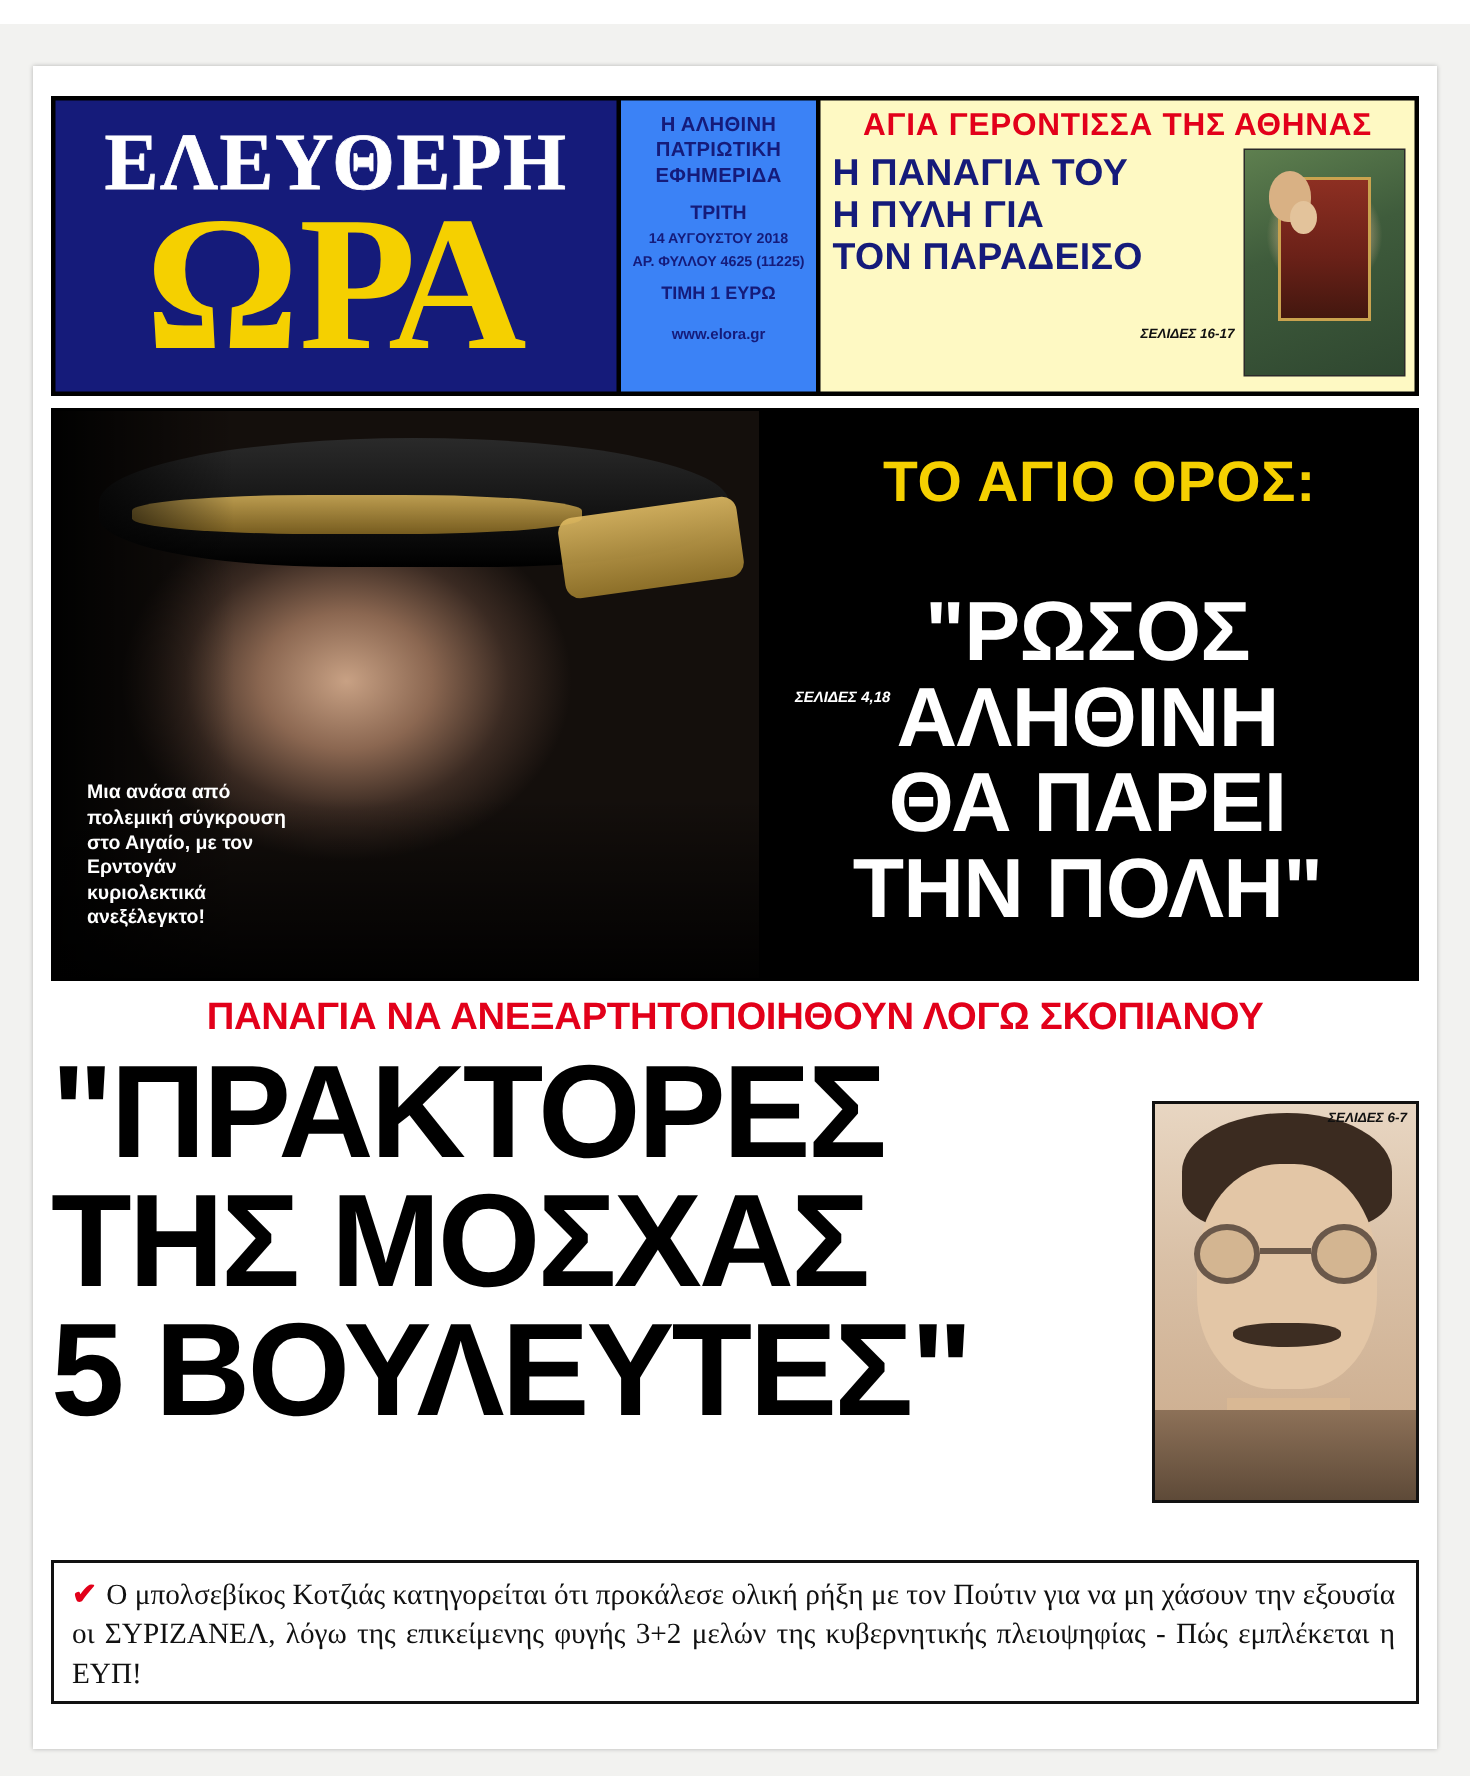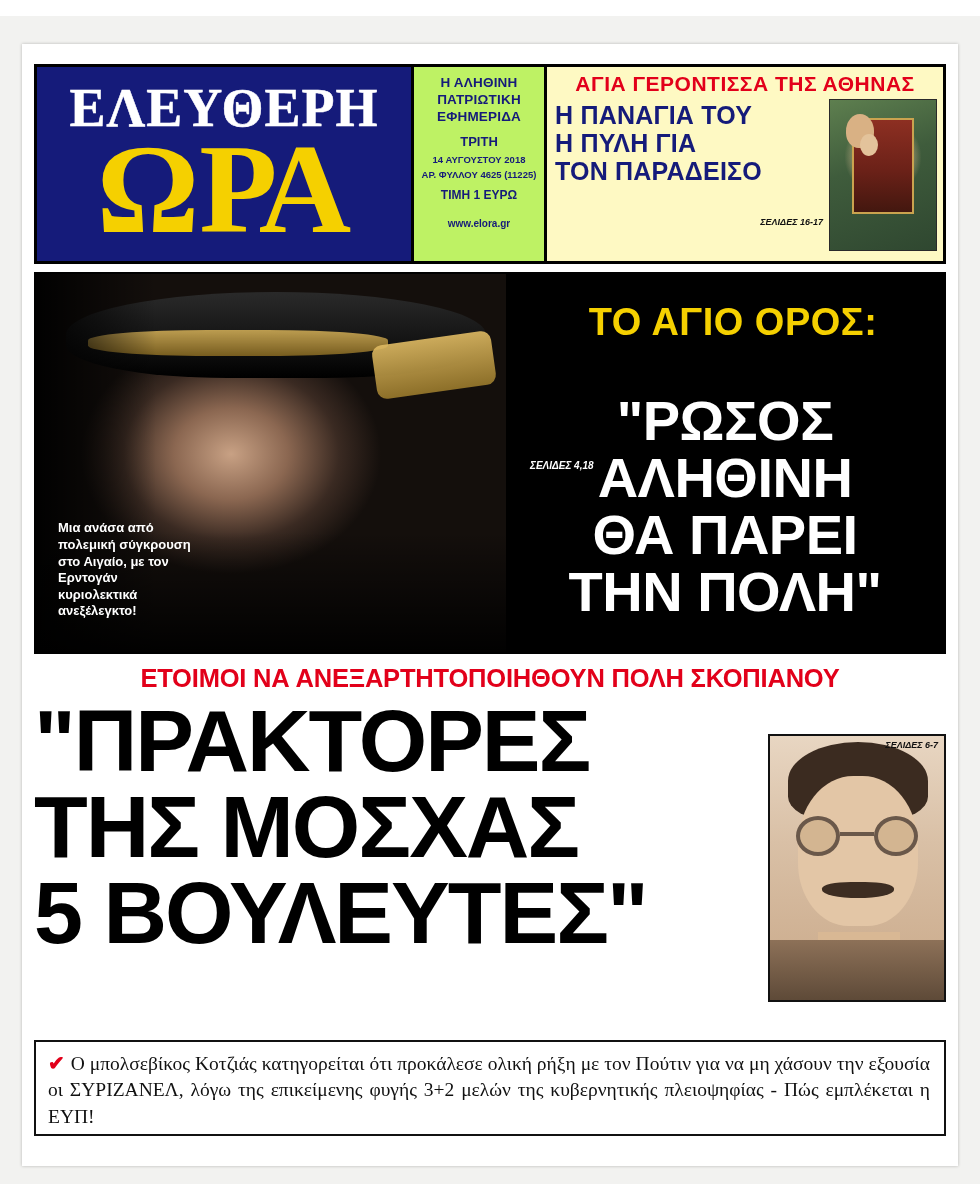--- a/index.html
+++ b/index.html
@@ -71,21 +71,21 @@
     text-align: center;
     color: #f5d000;
     font-family: "Liberation Serif", serif;
     font-weight: bold;
     font-size: 128px;
     line-height: 1;
   }
   .info-box {
     width: 130px;
     height: 200px;
-    background: #bef264;
+    background: #3b82f6;
     border-top: 3px solid #000;
     border-bottom: 3px solid #000;
     box-sizing: border-box;
     text-align: center;
     padding-top: 8px;
   }
   .info-top {
     color: #151b7a;
     font-weight: bold;
     font-size: 13.5px;
@@ -513,21 +513,21 @@
       </div>
       <div class="lead-pages">ΣΕΛΙΔΕΣ 4,18</div>
       <div class="lead-title">
         <div>"ΡΩΣΟΣ</div>
         <div>ΑΛΗΘΙΝΗ</div>
         <div>ΘΑ ΠΑΡΕΙ</div>
         <div>ΤΗΝ ΠΟΛΗ"</div>
       </div>
     </div>
 
-    <div class="redstrip">ΕΤΟΙΜΟΙ ΝΑ ΑΝΕΞΑΡΤΗΤΟΠΟΙΗΘΟΥΝ ΠΟΛΗ ΣΚΟΠΙΑΝΟΥ</div>
+    <div class="redstrip">ΠΑΝΑΓΙΑ ΝΑ ΑΝΕΞΑΡΤΗΤΟΠΟΙΗΘΟΥΝ ΛΟΓΩ ΣΚΟΠΙΑΝΟΥ</div>
 
     <div class="bigblock">
       <div class="bigtitle">
         <span class="l">"ΠΡΑΚΤΟΡΕΣ</span>
         <span class="l">ΤΗΣ ΜΟΣΧΑΣ</span>
         <span class="l">5 ΒΟΥΛΕΥΤΕΣ"</span>
       </div>
       <div class="portrait">
         <div class="portrait-pages">ΣΕΛΙΔΕΣ 6-7</div>
         <div class="hair"></div>

